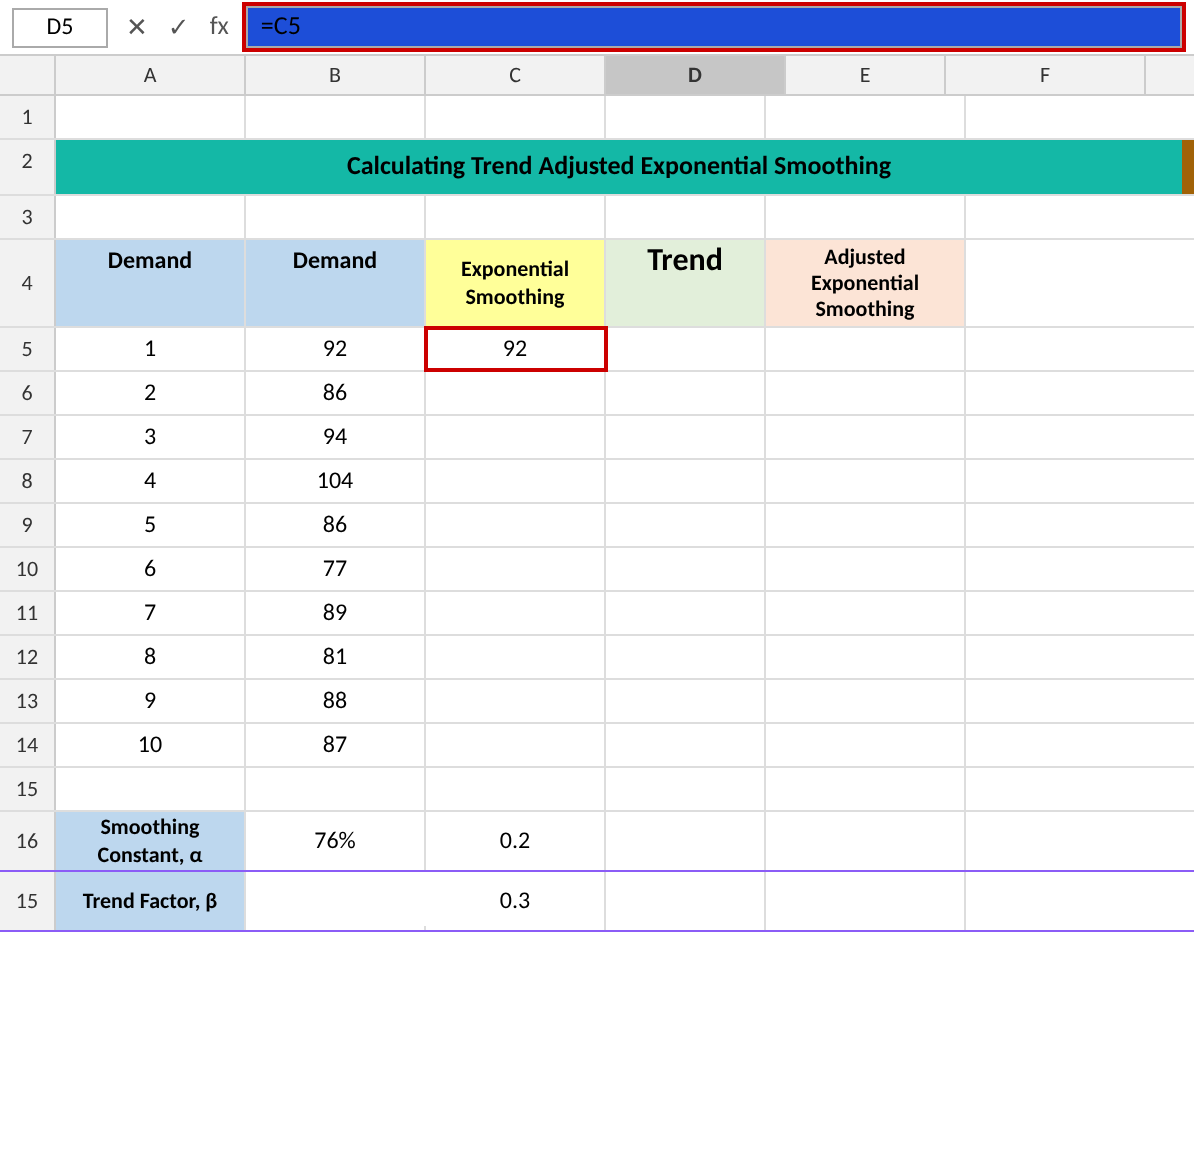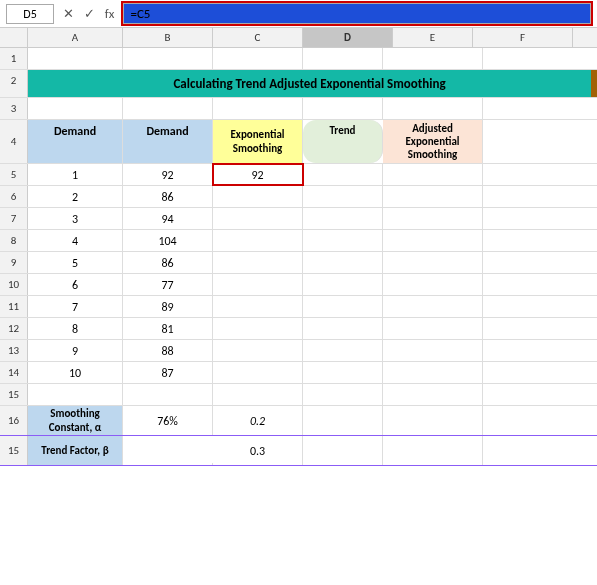--- a/index.html
+++ b/index.html
@@ -142,22 +142,21 @@
       white-space: normal;
       display: flex;
       flex-direction: column;
       align-items: center;
       justify-content: center;
       padding: 1px 2px;
     }
     .hdr-trend {
       background: #e2efda;
       font-weight: bold;
-      font-size: 11px;
-      border-radius: 13px;
+      font-size: 16px;
     }
     .hdr-adj {
       background: #fce4d6;
       font-weight: bold;
       font-size: 11px;
       line-height: 1.2;
       white-space: normal;
       display: flex;
       flex-direction: column;
       align-items: center;
@@ -374,21 +373,21 @@
       <div class="cell col-e"></div>
       <div class="cell col-f"></div>
     </div>
 
     <div class="bottom-row">
       <div class="row-num" style="line-height:30px;">16</div>
       <div class="cell col-b bottom-label">
         <span>Smoothing<br>Constant, α</span>
       </div>
       <div class="cell col-c" style="line-height:30px;">76%</div>
-      <div class="cell col-d" style="line-height:30px;font-style:italic;">0.2</div>
+      <div class="cell col-d" style="line-height:30px;">0.2</div>
       <div class="cell col-e"></div>
       <div class="cell col-f"></div>
     </div>
 
     <div class="bottom-row">
       <div class="row-num" style="line-height:30px;">15</div>
       <div class="cell col-b bottom-label">
         <span>Trend Factor, β</span>
       </div>
       <div class="cell col-c" style="line-height:30px;margin-top:27px;">30%</div>

